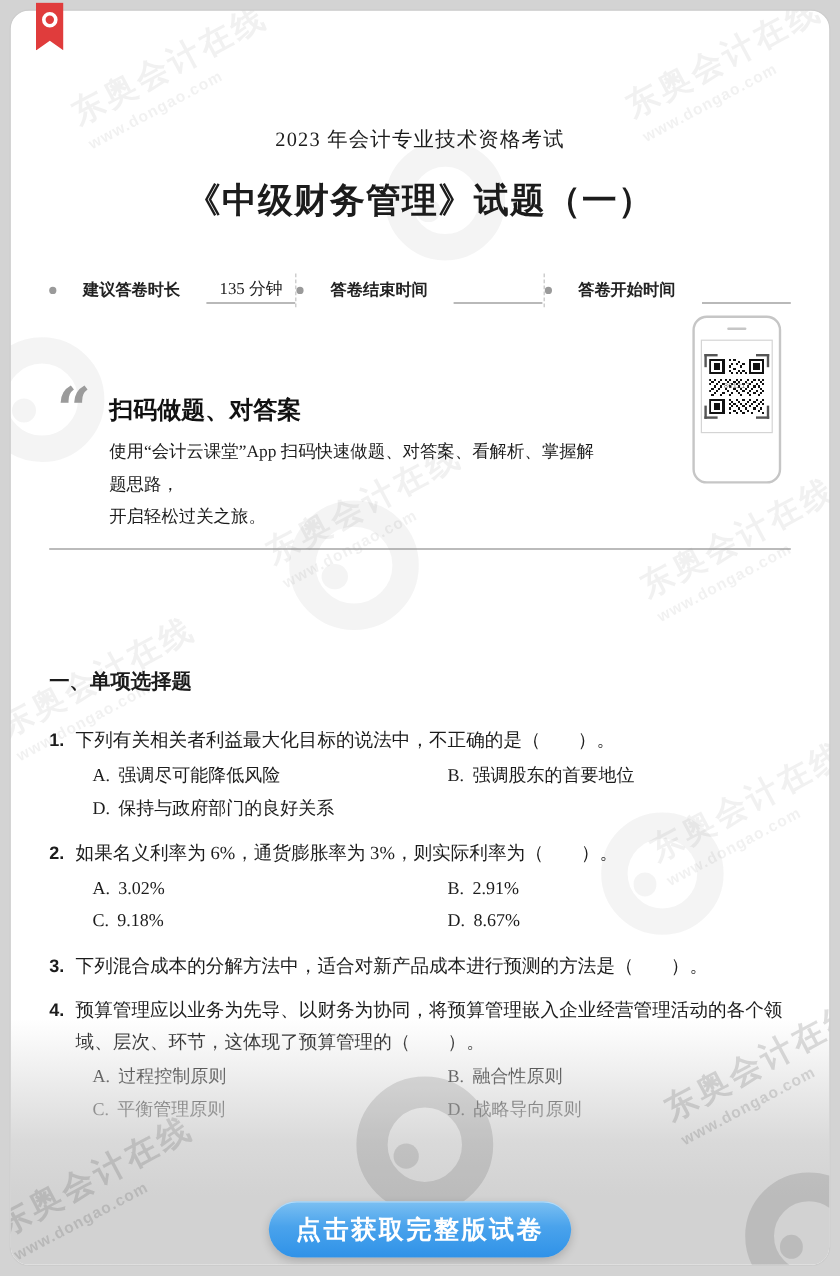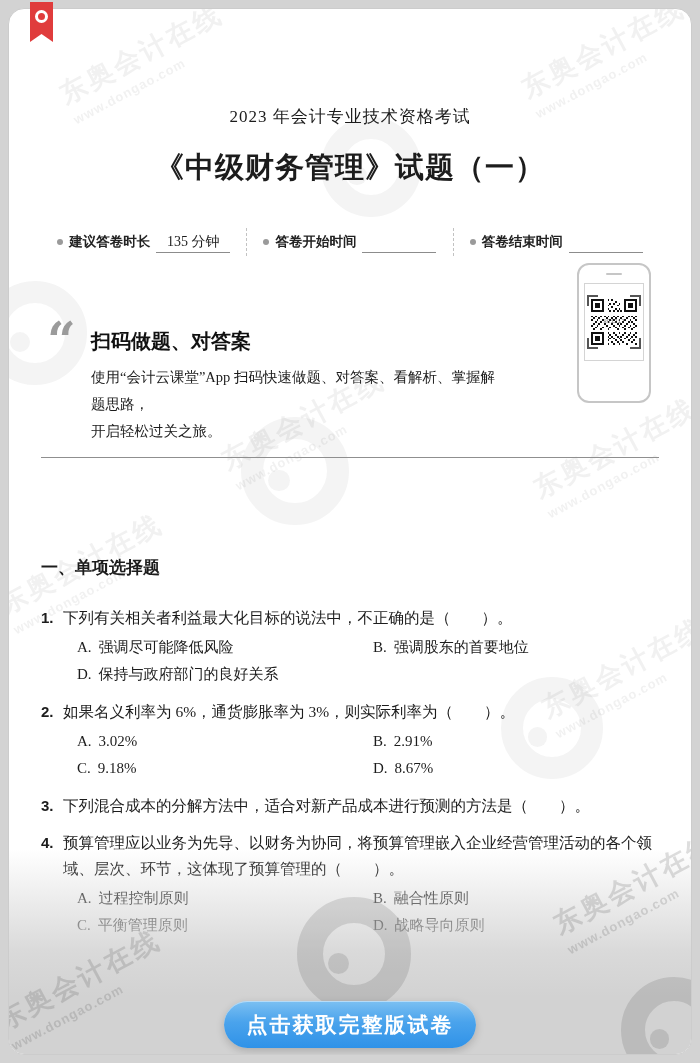--- a/index.html
+++ b/index.html
@@ -30,21 +30,21 @@
       border-radius:50%;background:rgba(60,60,60,.055);left:8%;top:48%;}
   .wm-logo.dark{border-color:rgba(50,50,50,.14);z-index:4;}
   .wm-logo.dark::after{background:rgba(50,50,50,.14);}
 
   
   .title1{text-align:center;font-size:17px;letter-spacing:1px;}
   .title2{text-align:center;font-size:29px;font-weight:bold;letter-spacing:1px;margin-top:20px;}
 
   
   .meta{display:flex;margin-top:40px;align-items:center;}
-  .meta-item{flex:1;display:flex;align-items:center;justify-content:center;gap:6px;height:28px;}
+  .meta-item{flex:1;display:flex;align-items:center;justify-content:center;gap:22px;height:28px;}
   .meta-item + .meta-item{border-left:1px dashed #c2c2c2;}
   .dot{width:6px;height:6px;border-radius:50%;background:#9a9a9a;flex:0 0 auto;}
   .meta-label{font-family:"Liberation Sans",sans-serif;font-weight:bold;font-size:13.5px;color:#222;}
   .meta-value{font-size:14px;border-bottom:1px solid #8c8c8c;min-width:64px;
       text-align:center;padding:0 5px;height:20px;line-height:20px;}
 
   
   .scan{position:relative;margin-top:72px;padding:0 150px 12px 50px;
       border-bottom:1px solid #8f8f8f;}
   .quote{position:absolute;left:6px;top:-12px;font-size:50px;line-height:1;
@@ -154,26 +154,26 @@
     <div class="title2">《中级财务管理》试题（一）</div>
 
     <div class="meta">
       <div class="meta-item">
         <span class="dot"></span>
         <span class="meta-label">建议答卷时长</span>
         <span class="meta-value">135 分钟</span>
       </div>
       <div class="meta-item">
         <span class="dot"></span>
-        <span class="meta-label">答卷开始时间</span>
+        <span class="meta-label">答卷结束时间</span>
         <span class="meta-value"></span>
       </div>
       <div class="meta-item">
         <span class="dot"></span>
-        <span class="meta-label">答卷结束时间</span>
+        <span class="meta-label">答卷开始时间</span>
         <span class="meta-value"></span>
       </div>
     </div>
 
     <div class="scan">
       <span class="quote">“</span>
       <div class="scan-title">扫码做题、对答案</div>
       <div class="scan-line">使用“会计云课堂”App 扫码快速做题、对答案、看解析、掌握解题思路，</div>
       <div class="scan-line">开启轻松过关之旅。</div>
     </div>

